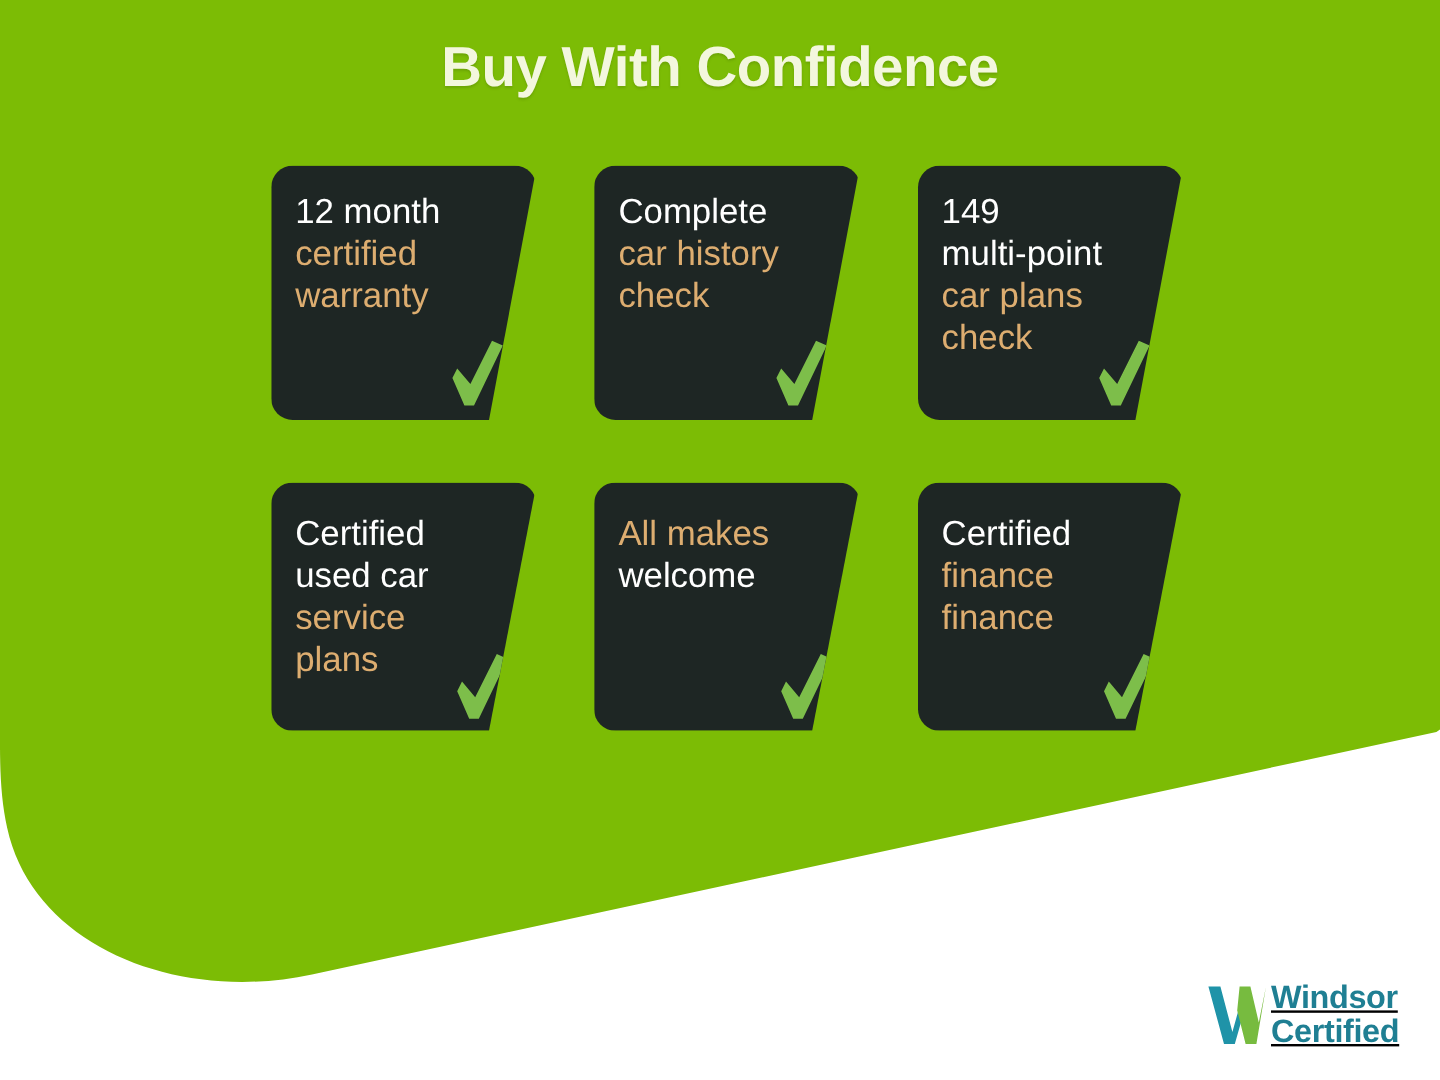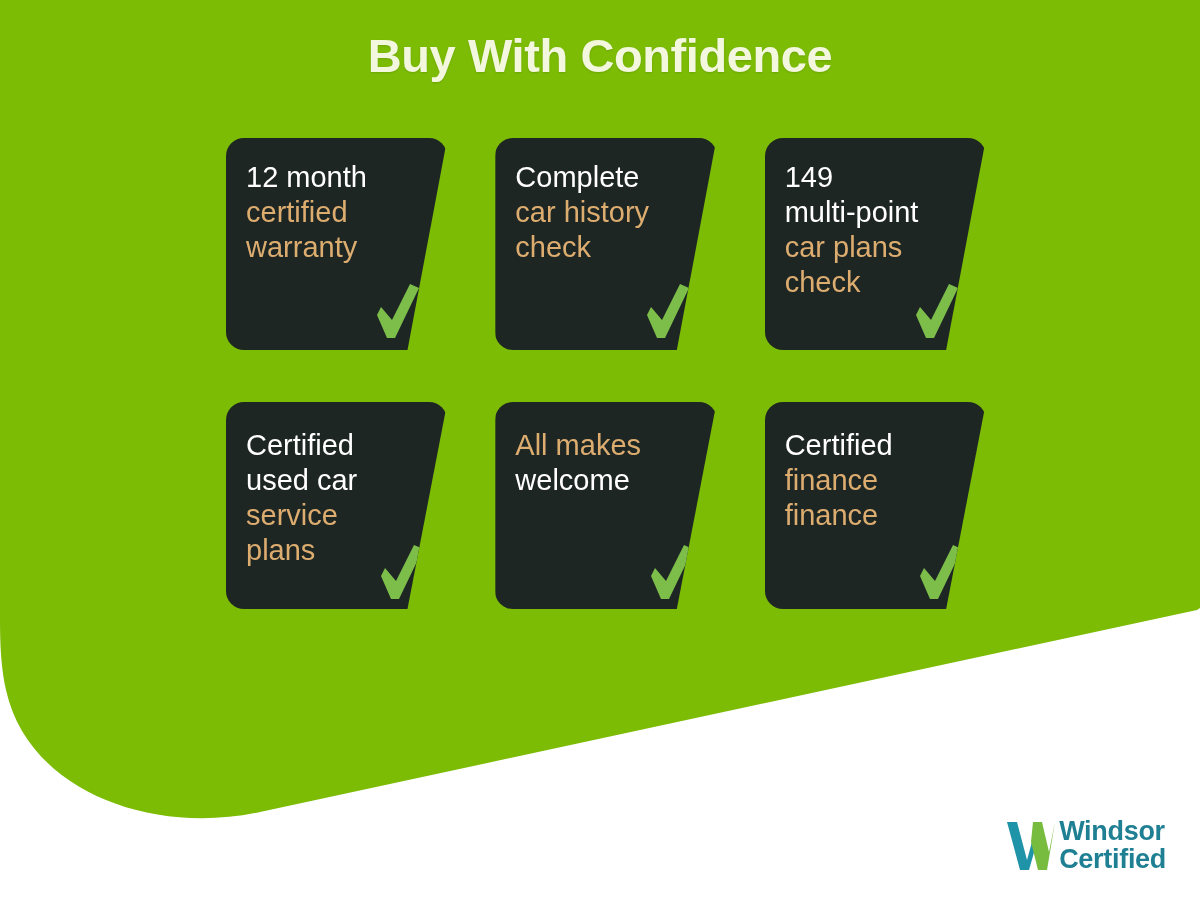--- a/index.html
+++ b/index.html
@@ -98,20 +98,21 @@
   .row-2 .tick { right: 22px; bottom: 6px; }
   .tick svg { display: block; width: 100%; height: 100%; }
 
   
   #logo {
     position: absolute;
     right: 34px;
     bottom: 26px;
     display: flex;
     align-items: center;
+    text-decoration: underline;
   }
   #logo-mark { width: 56px; height: 58px; }
   #logo-mark svg { display: block; width: 100%; height: 100%; }
   #logo-words {
     color: #1f7f93;
     font-size: 27px;
     font-weight: bold;
     line-height: 1.04;
     letter-spacing: -0.3px;
   }

